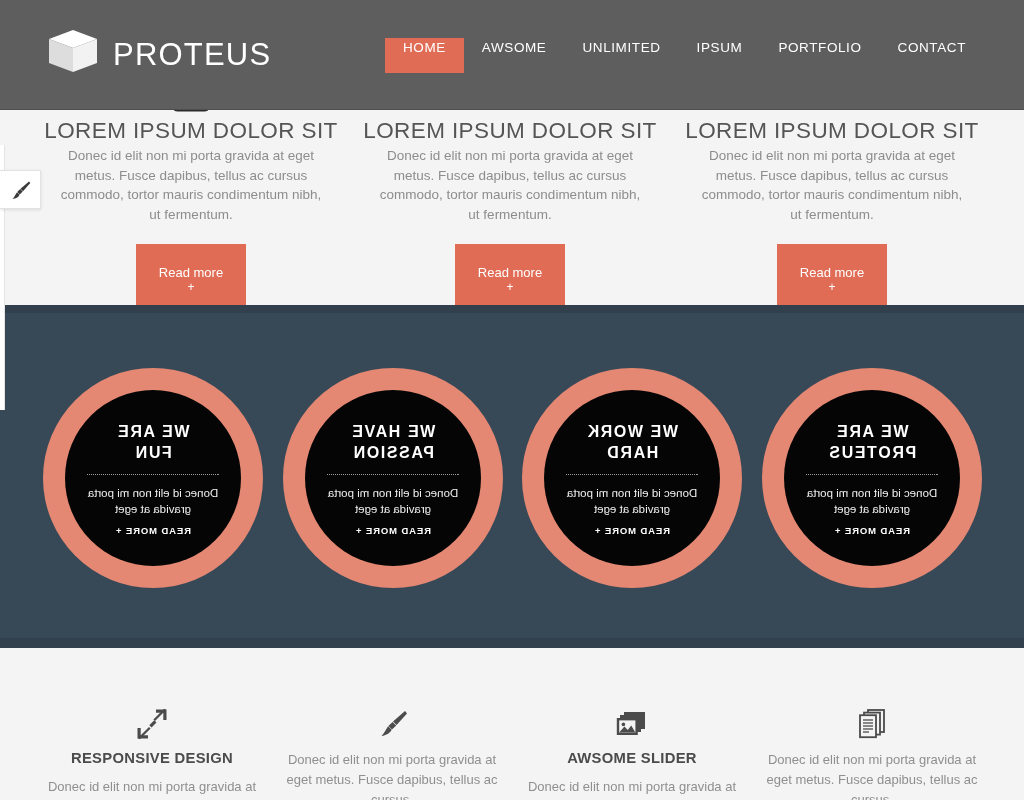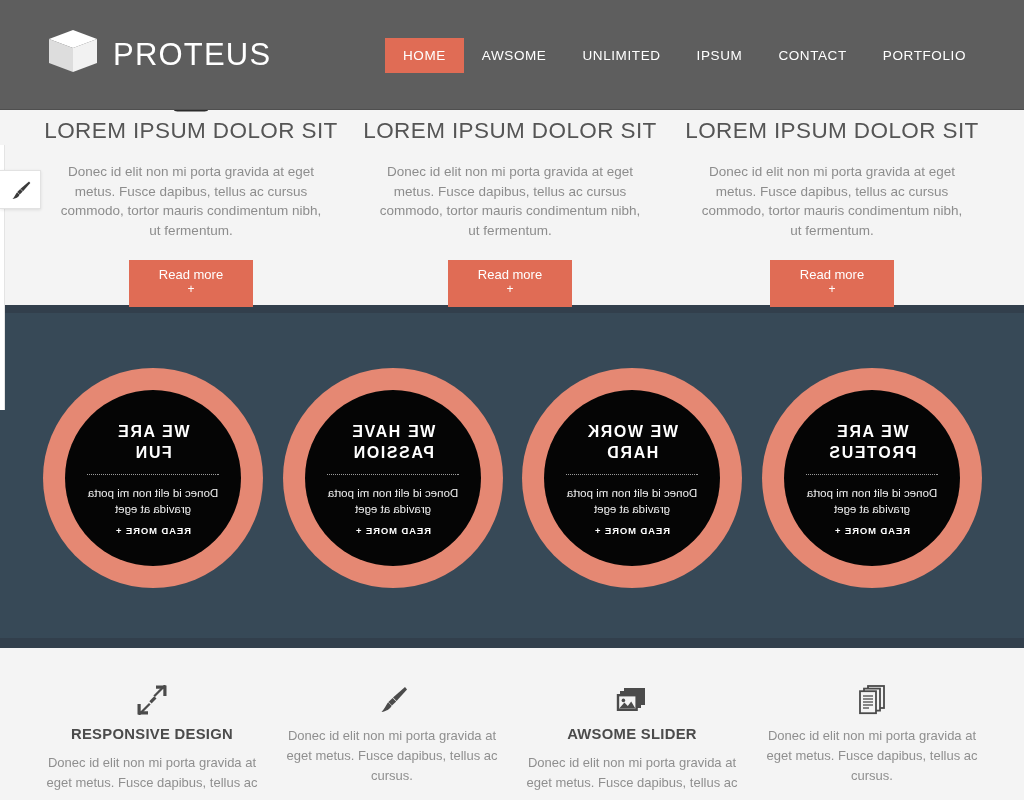--- a/index.html
+++ b/index.html
@@ -79,21 +79,21 @@
     right: 40px;
     top: 38px;
     display: flex;
     align-items: stretch;
     height: 35px;
   }
   .nav-item {
     color: #ffffff;
     font-size: 13.5px;
     letter-spacing: 0.6px;
-    padding: 10px 18px;
+    padding: 2px 18px;
     line-height: 15px;
     text-decoration: none;
     white-space: nowrap;
   }
   .nav-item.active {
     background: #e06c55;
   }
 
   
   .features-band {
@@ -119,36 +119,36 @@
     display: flex;
     align-items: flex-end;
     justify-content: center;
     margin-bottom: 6px;
   }
   .feature-title {
     font-size: 22.5px;
     color: #555555;
     letter-spacing: 0.4px;
     font-weight: 400;
-    margin-bottom: 18px;
+    margin-bottom: 2px;
   }
   .feature-text {
     font-size: 13.5px;
     line-height: 19.5px;
     color: #8d8d8d;
     padding: 0 14px;
   }
   .read-more {
     display: inline-block;
     margin-top: 20px;
     background: #e06c55;
     color: #ffffff;
     border: none;
-    width: 124px;
-    padding: 6px 0 11px;
+    width: 110px;
+    padding: 20px 0 11px;
     font-size: 13px;
     line-height: 17px;
     text-align: center;
     cursor: pointer;
     font-family: "Liberation Sans", sans-serif;
   }
   .read-more .plus {
     display: block;
     font-size: 12px;
     line-height: 13px;
@@ -227,21 +227,21 @@
     font-weight: bold;
     letter-spacing: 0.9px;
     color: #ffffff;
     text-decoration: none;
     text-transform: uppercase;
   }
 
   
   .services-band {
     position: absolute;
-    top: 648px; left: 0;
+    top: 672px; left: 0;
     width: 1024px;
     height: 108px;
     background: #f4f4f4;
   }
   .service-col {
     position: absolute;
     top: 36px;
     width: 240px;
     text-align: center;
   }
@@ -458,17 +458,17 @@
         </svg>
       </span>
       <span class="logo-text">PROTEUS</span>
     </div>
 
     <nav class="main-nav">
       <a class="nav-item active" href="#">HOME</a>
       <a class="nav-item" href="#">AWSOME</a>
       <a class="nav-item" href="#">UNLIMITED</a>
       <a class="nav-item" href="#">IPSUM</a>
+      <a class="nav-item" href="#">PORTFOLIO</a>
       <a class="nav-item" href="#">CONTACT</a>
-      <a class="nav-item" href="#">PORTFOLIO</a>
     </nav>
   </div>
 </header>
 
 </body></html>

